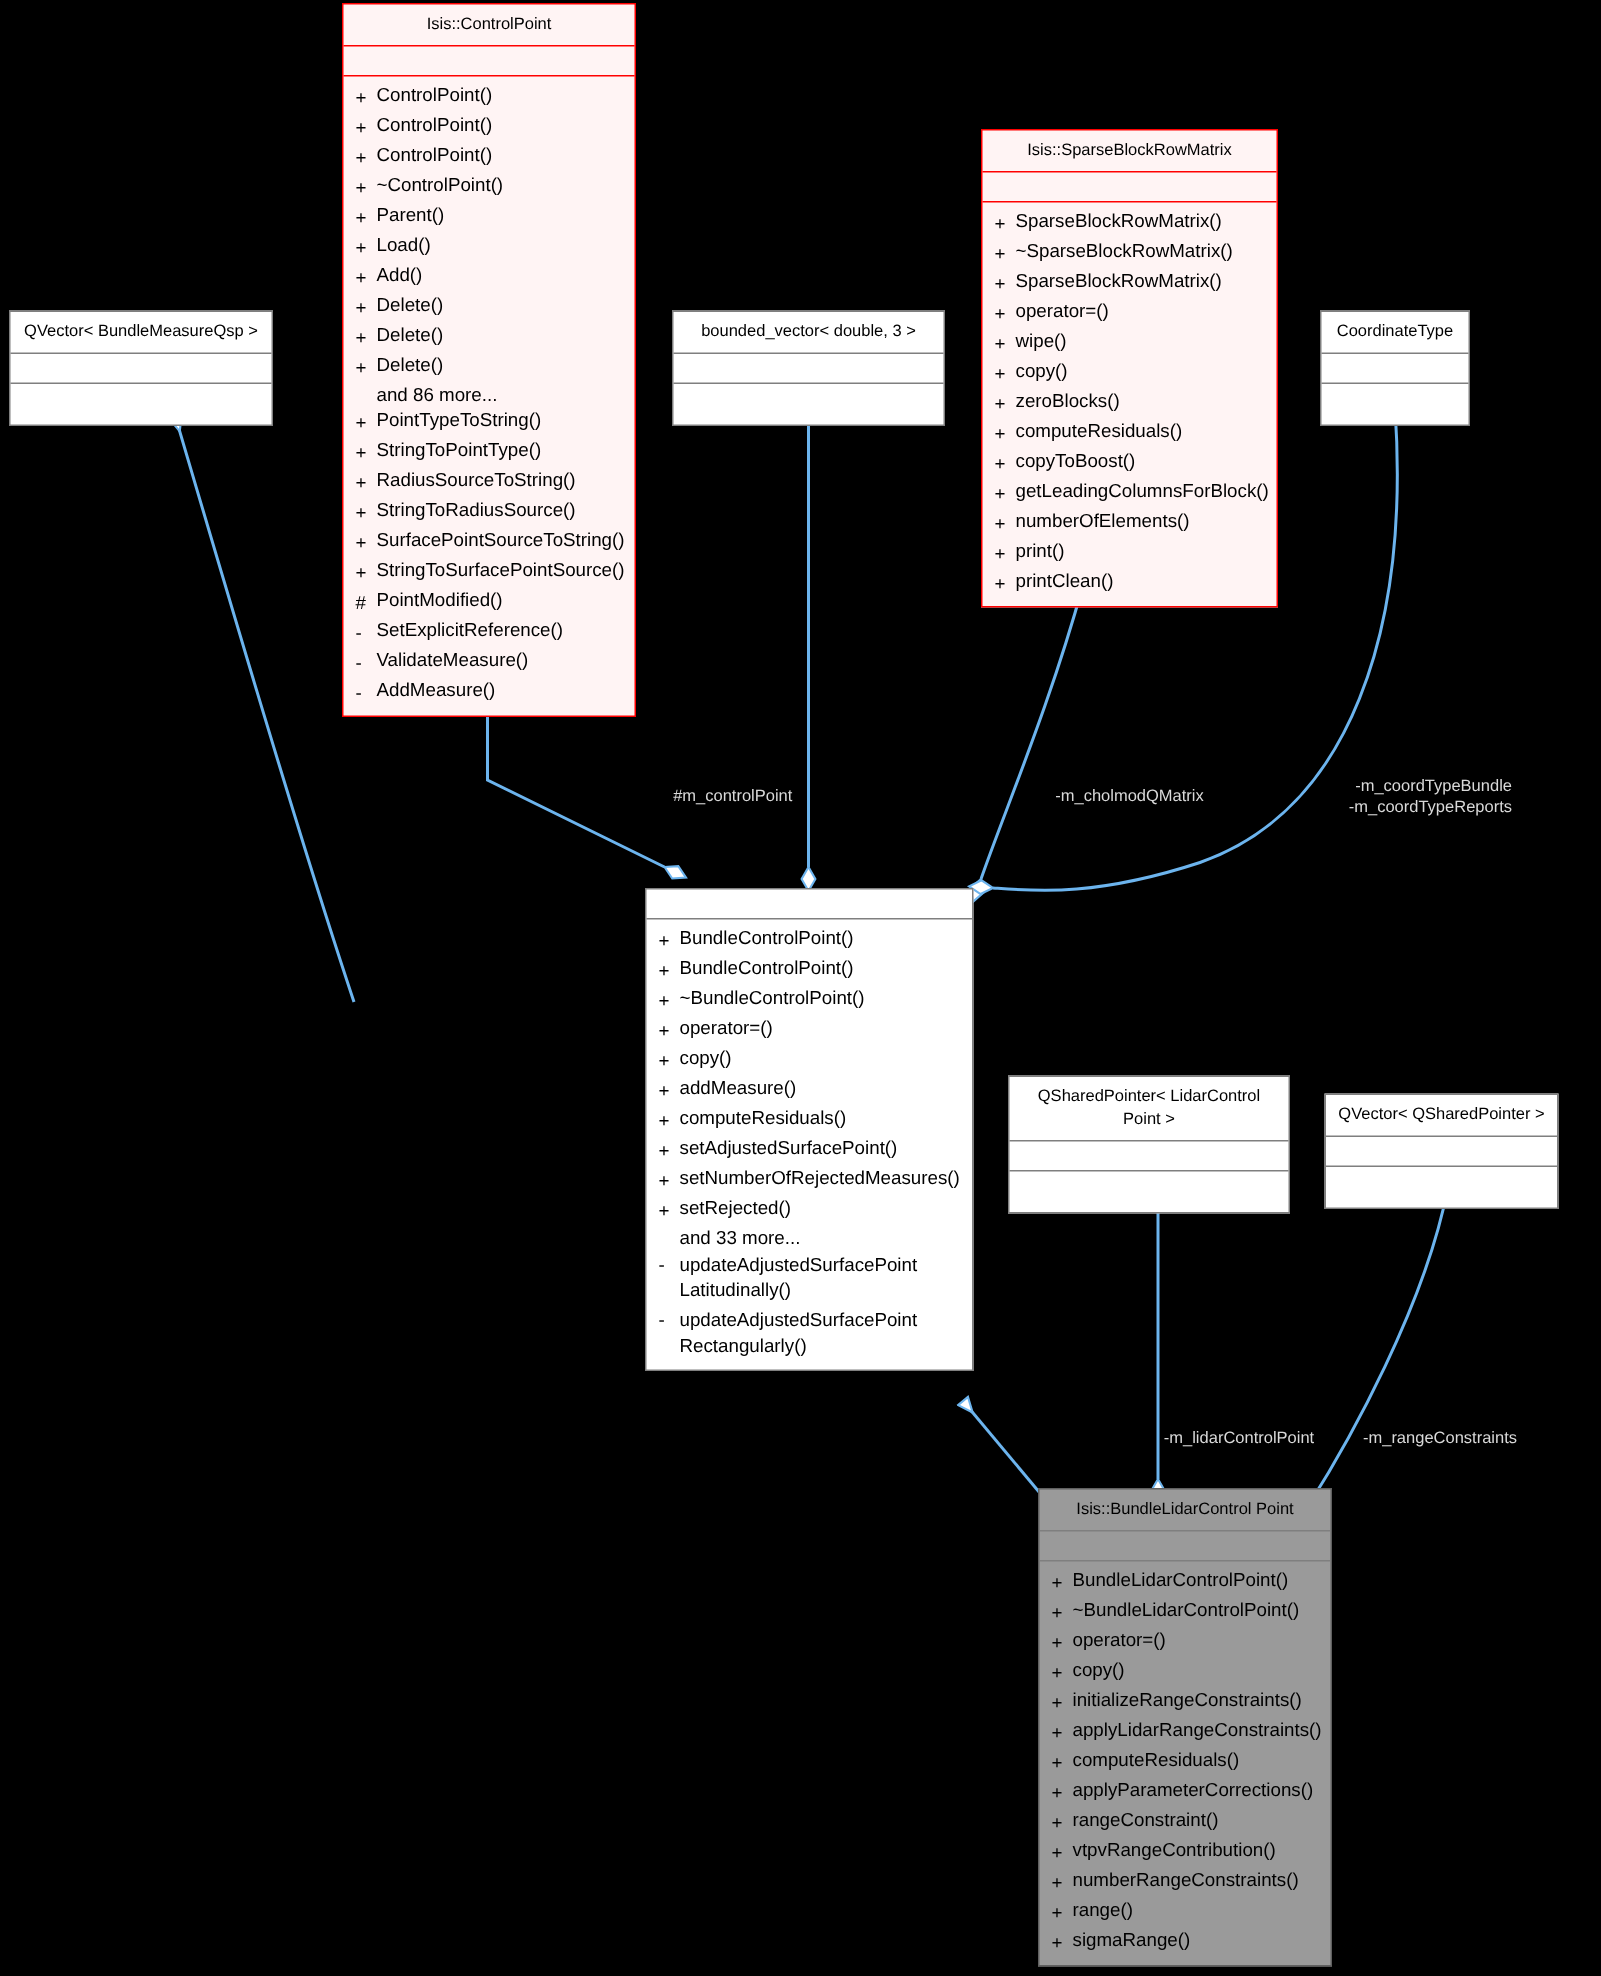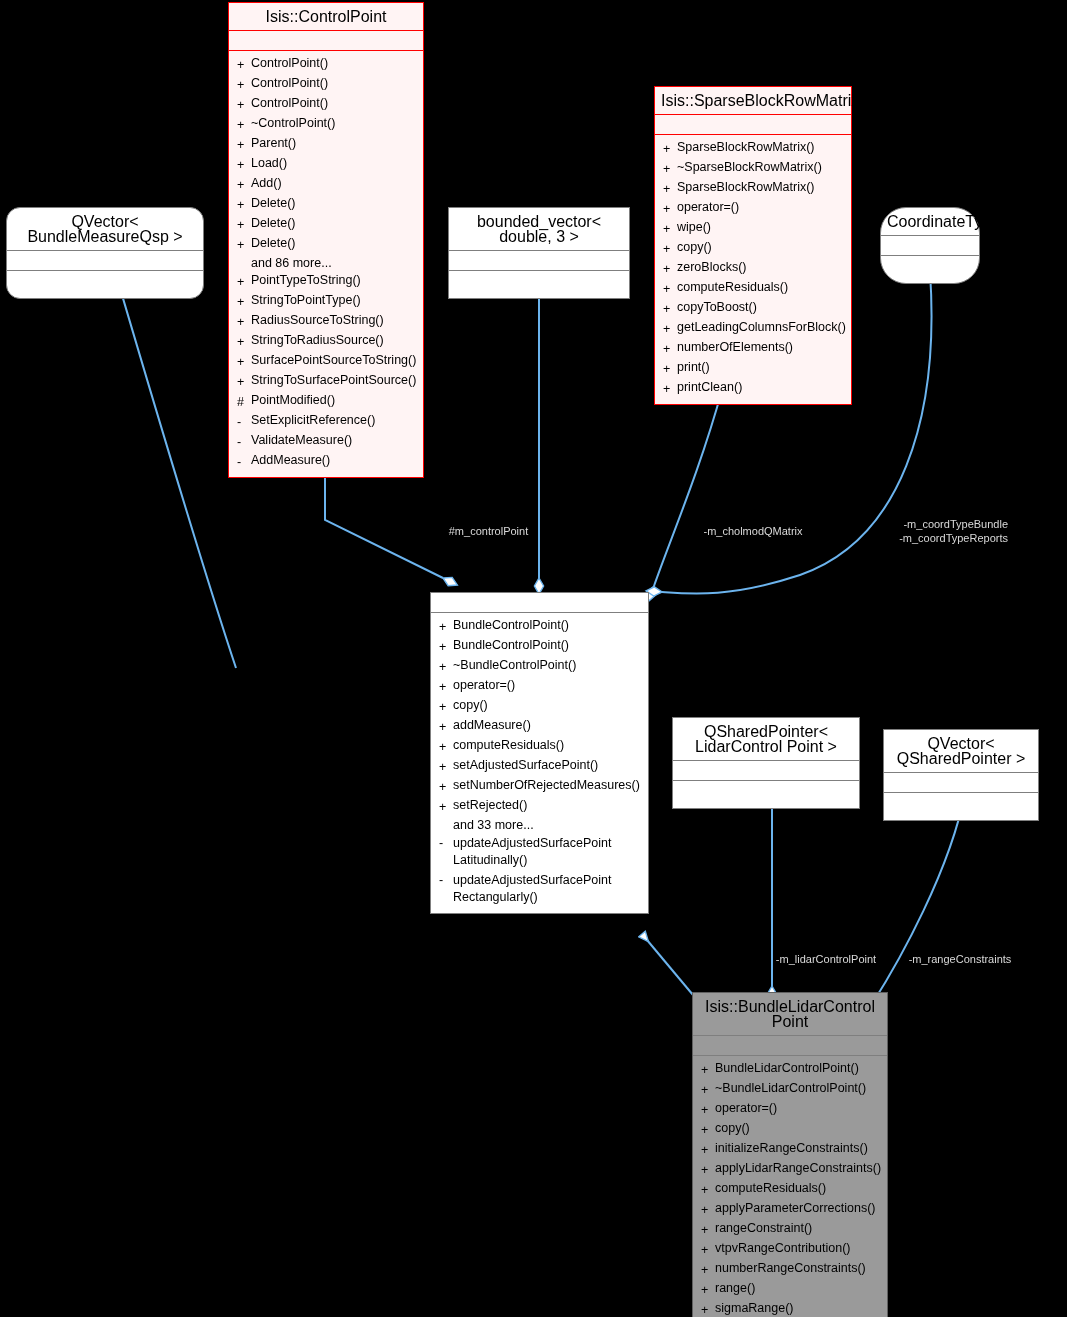--- a/index.html
+++ b/index.html
@@ -38,21 +38,21 @@
   .node.highlight {
     border: 1px solid #ff0000;
     background: #fff4f4;
   }
   .node.current {
     border: 1px solid #606060;
     background: #9a9a9a;
   }
   .node-title {
     text-align: center;
-    font-size: 16px;
+    font-size: 11px;
     line-height: 15px;
     padding: 6px 6px 6px 6px;
     white-space: normal;
   }
   .node.highlight .node-title {
     border-bottom: 1px solid #ff0000;
   }
   .node:not(.highlight) .node-title {
     border-bottom: 1px solid #7f7f7f;
   }
@@ -296,33 +296,33 @@
           <span class="vis">+</span>
           <span class="nm">print()</span>
         </div>
         <div class="op">
           <span class="vis">+</span>
           <span class="nm">printClean()</span>
         </div>
       </div>
   </div>
 
-  <div class="node" style="left:6px; top:207px; width:198px;border-radius:14px;">
+  <div class="node" style="left:6px; top:207px; width:176px;">
     <div class="node-title">QVector&lt; BundleMeasureQsp &gt;</div>
     <div class="node-attrs"></div>
     <div class="node-ops" style="height:18px;"></div>
   </div>
 
   <div class="node" style="left:448px; top:207px; width:182px;">
     <div class="node-title">bounded_vector&lt; double, 3 &gt;</div>
     <div class="node-attrs"></div>
     <div class="node-ops" style="height:18px;"></div>
   </div>
 
-  <div class="node" style="left:880px; top:207px; width:100px;border-radius:26px;">
+  <div class="node" style="left:880px; top:207px; width:100px;">
     <div class="node-title">CoordinateType</div>
     <div class="node-attrs"></div>
     <div class="node-ops" style="height:18px;"></div>
   </div>
 
   <div class="node" style="left:430px; top:592px; width:219px;">
     <div class="node-attrs"></div>
     <div class="node-ops">
         <div class="op">
           <span class="vis">+</span>

